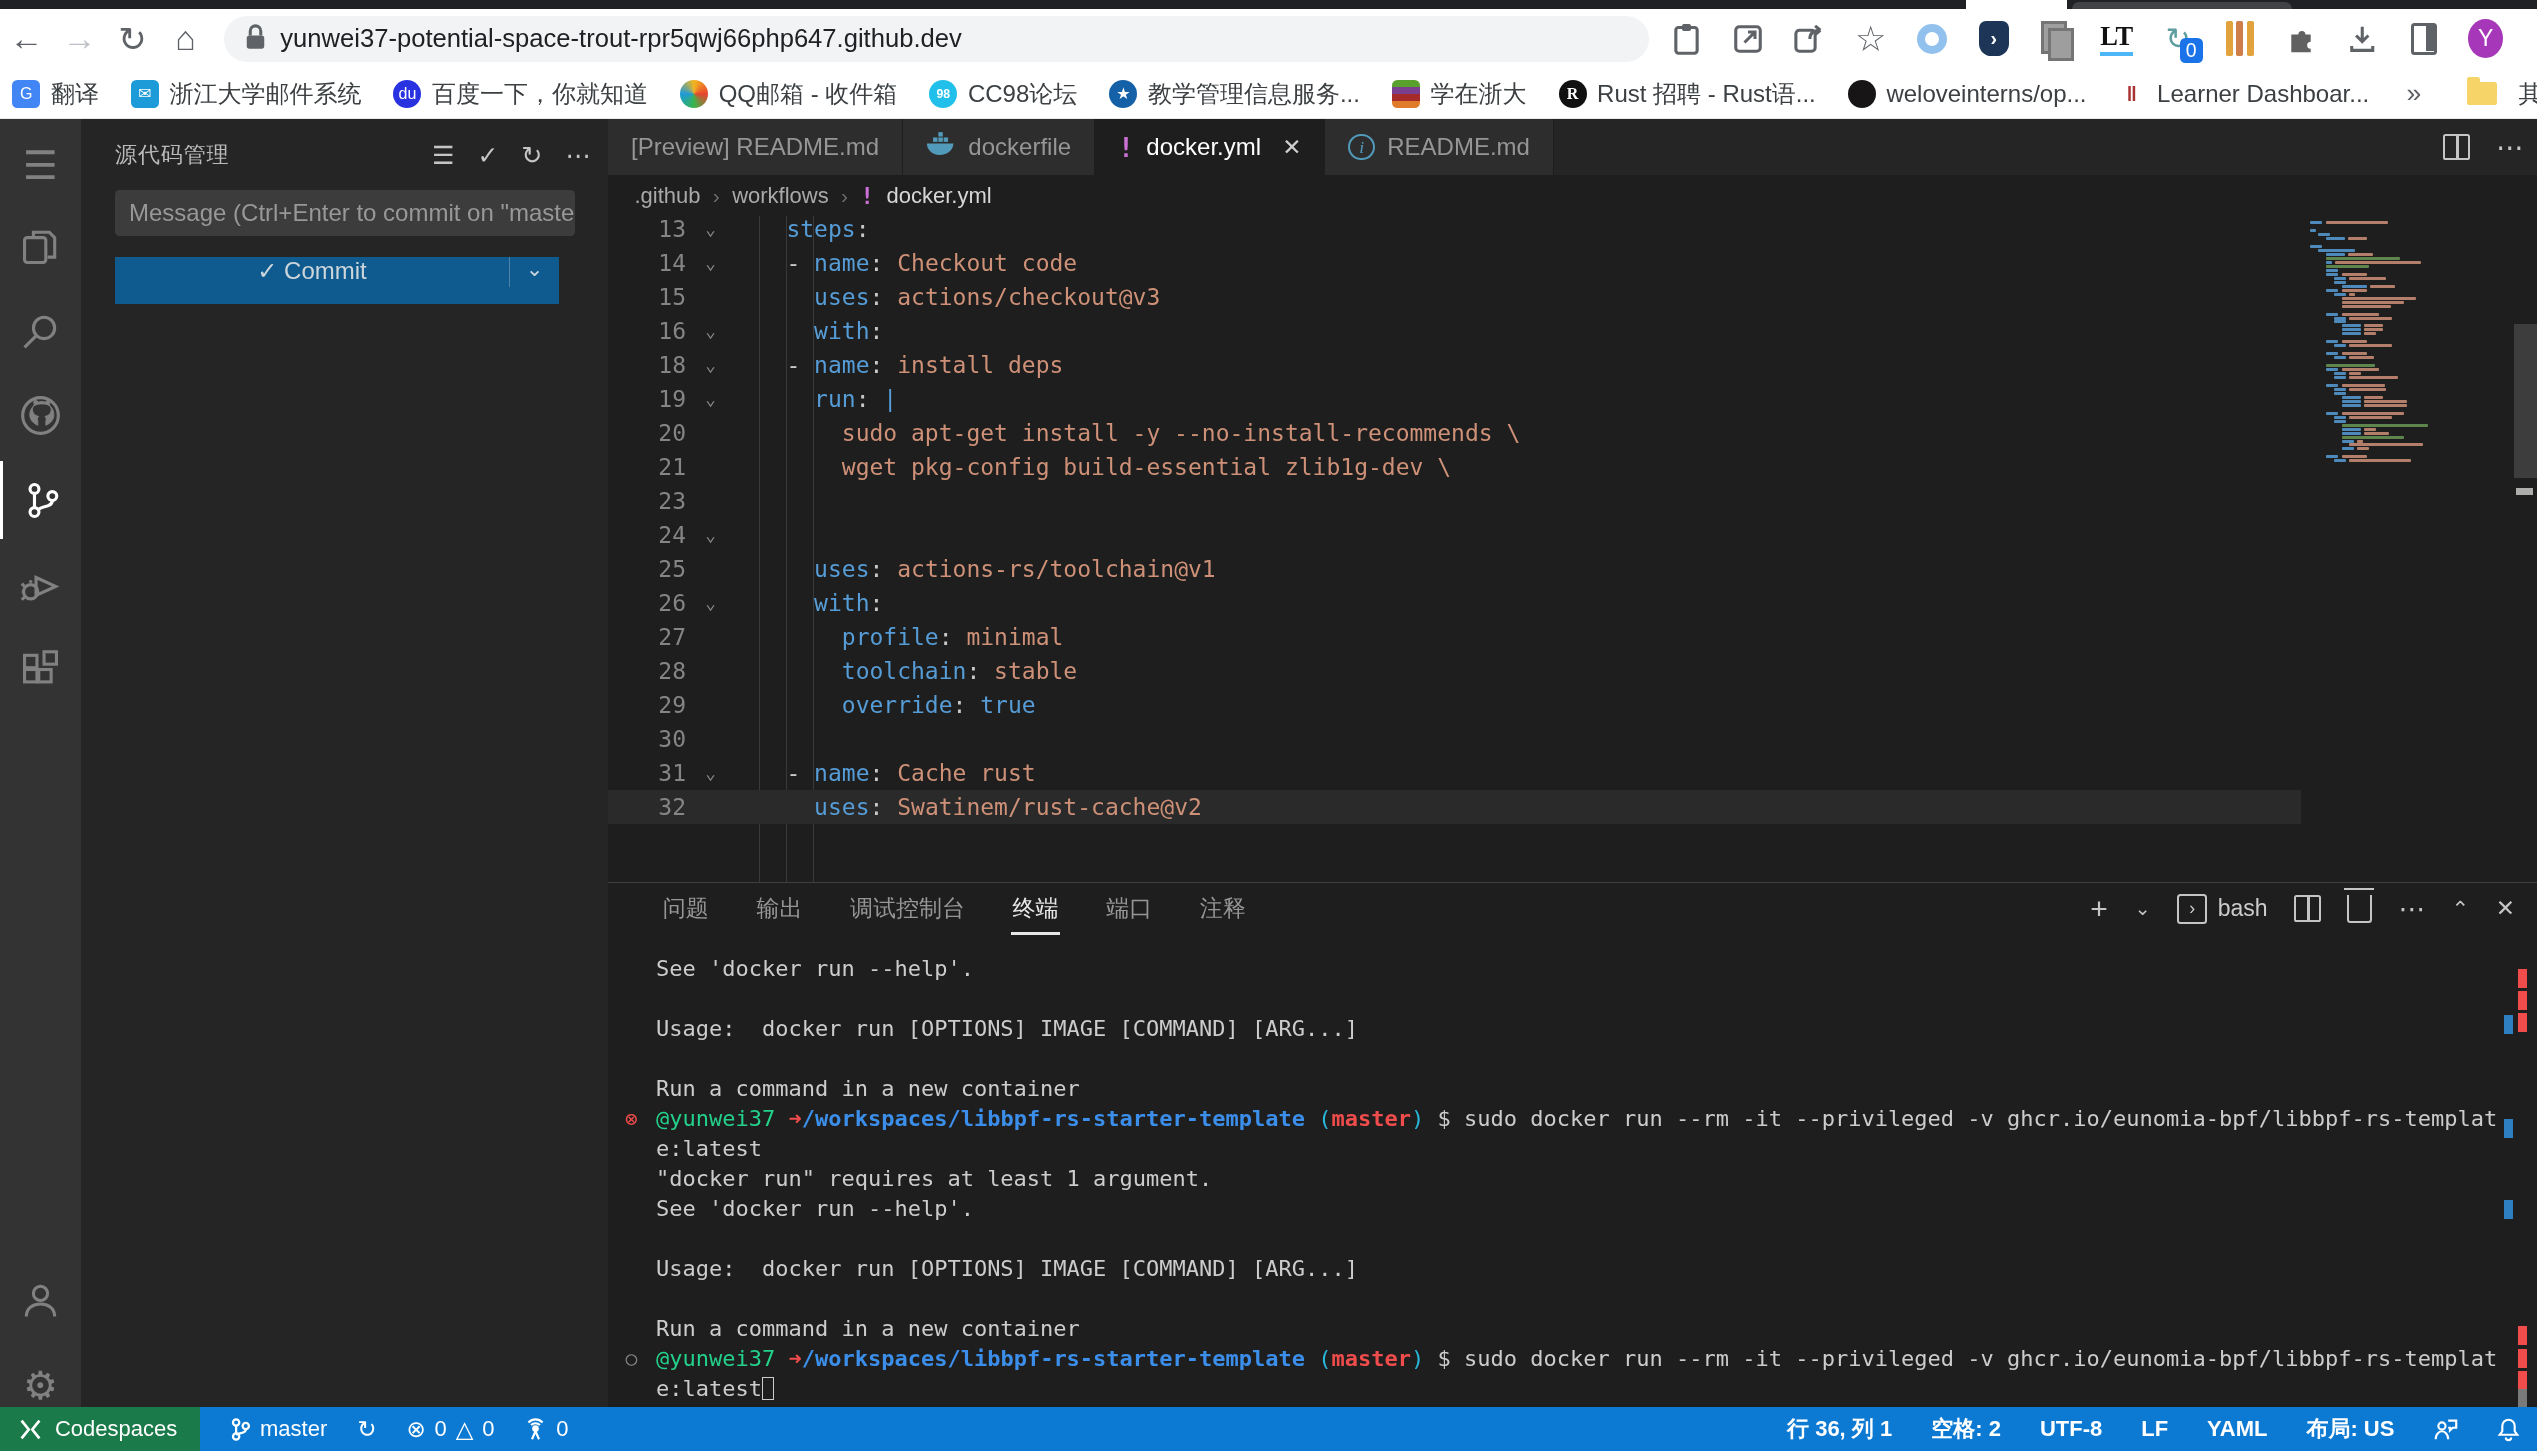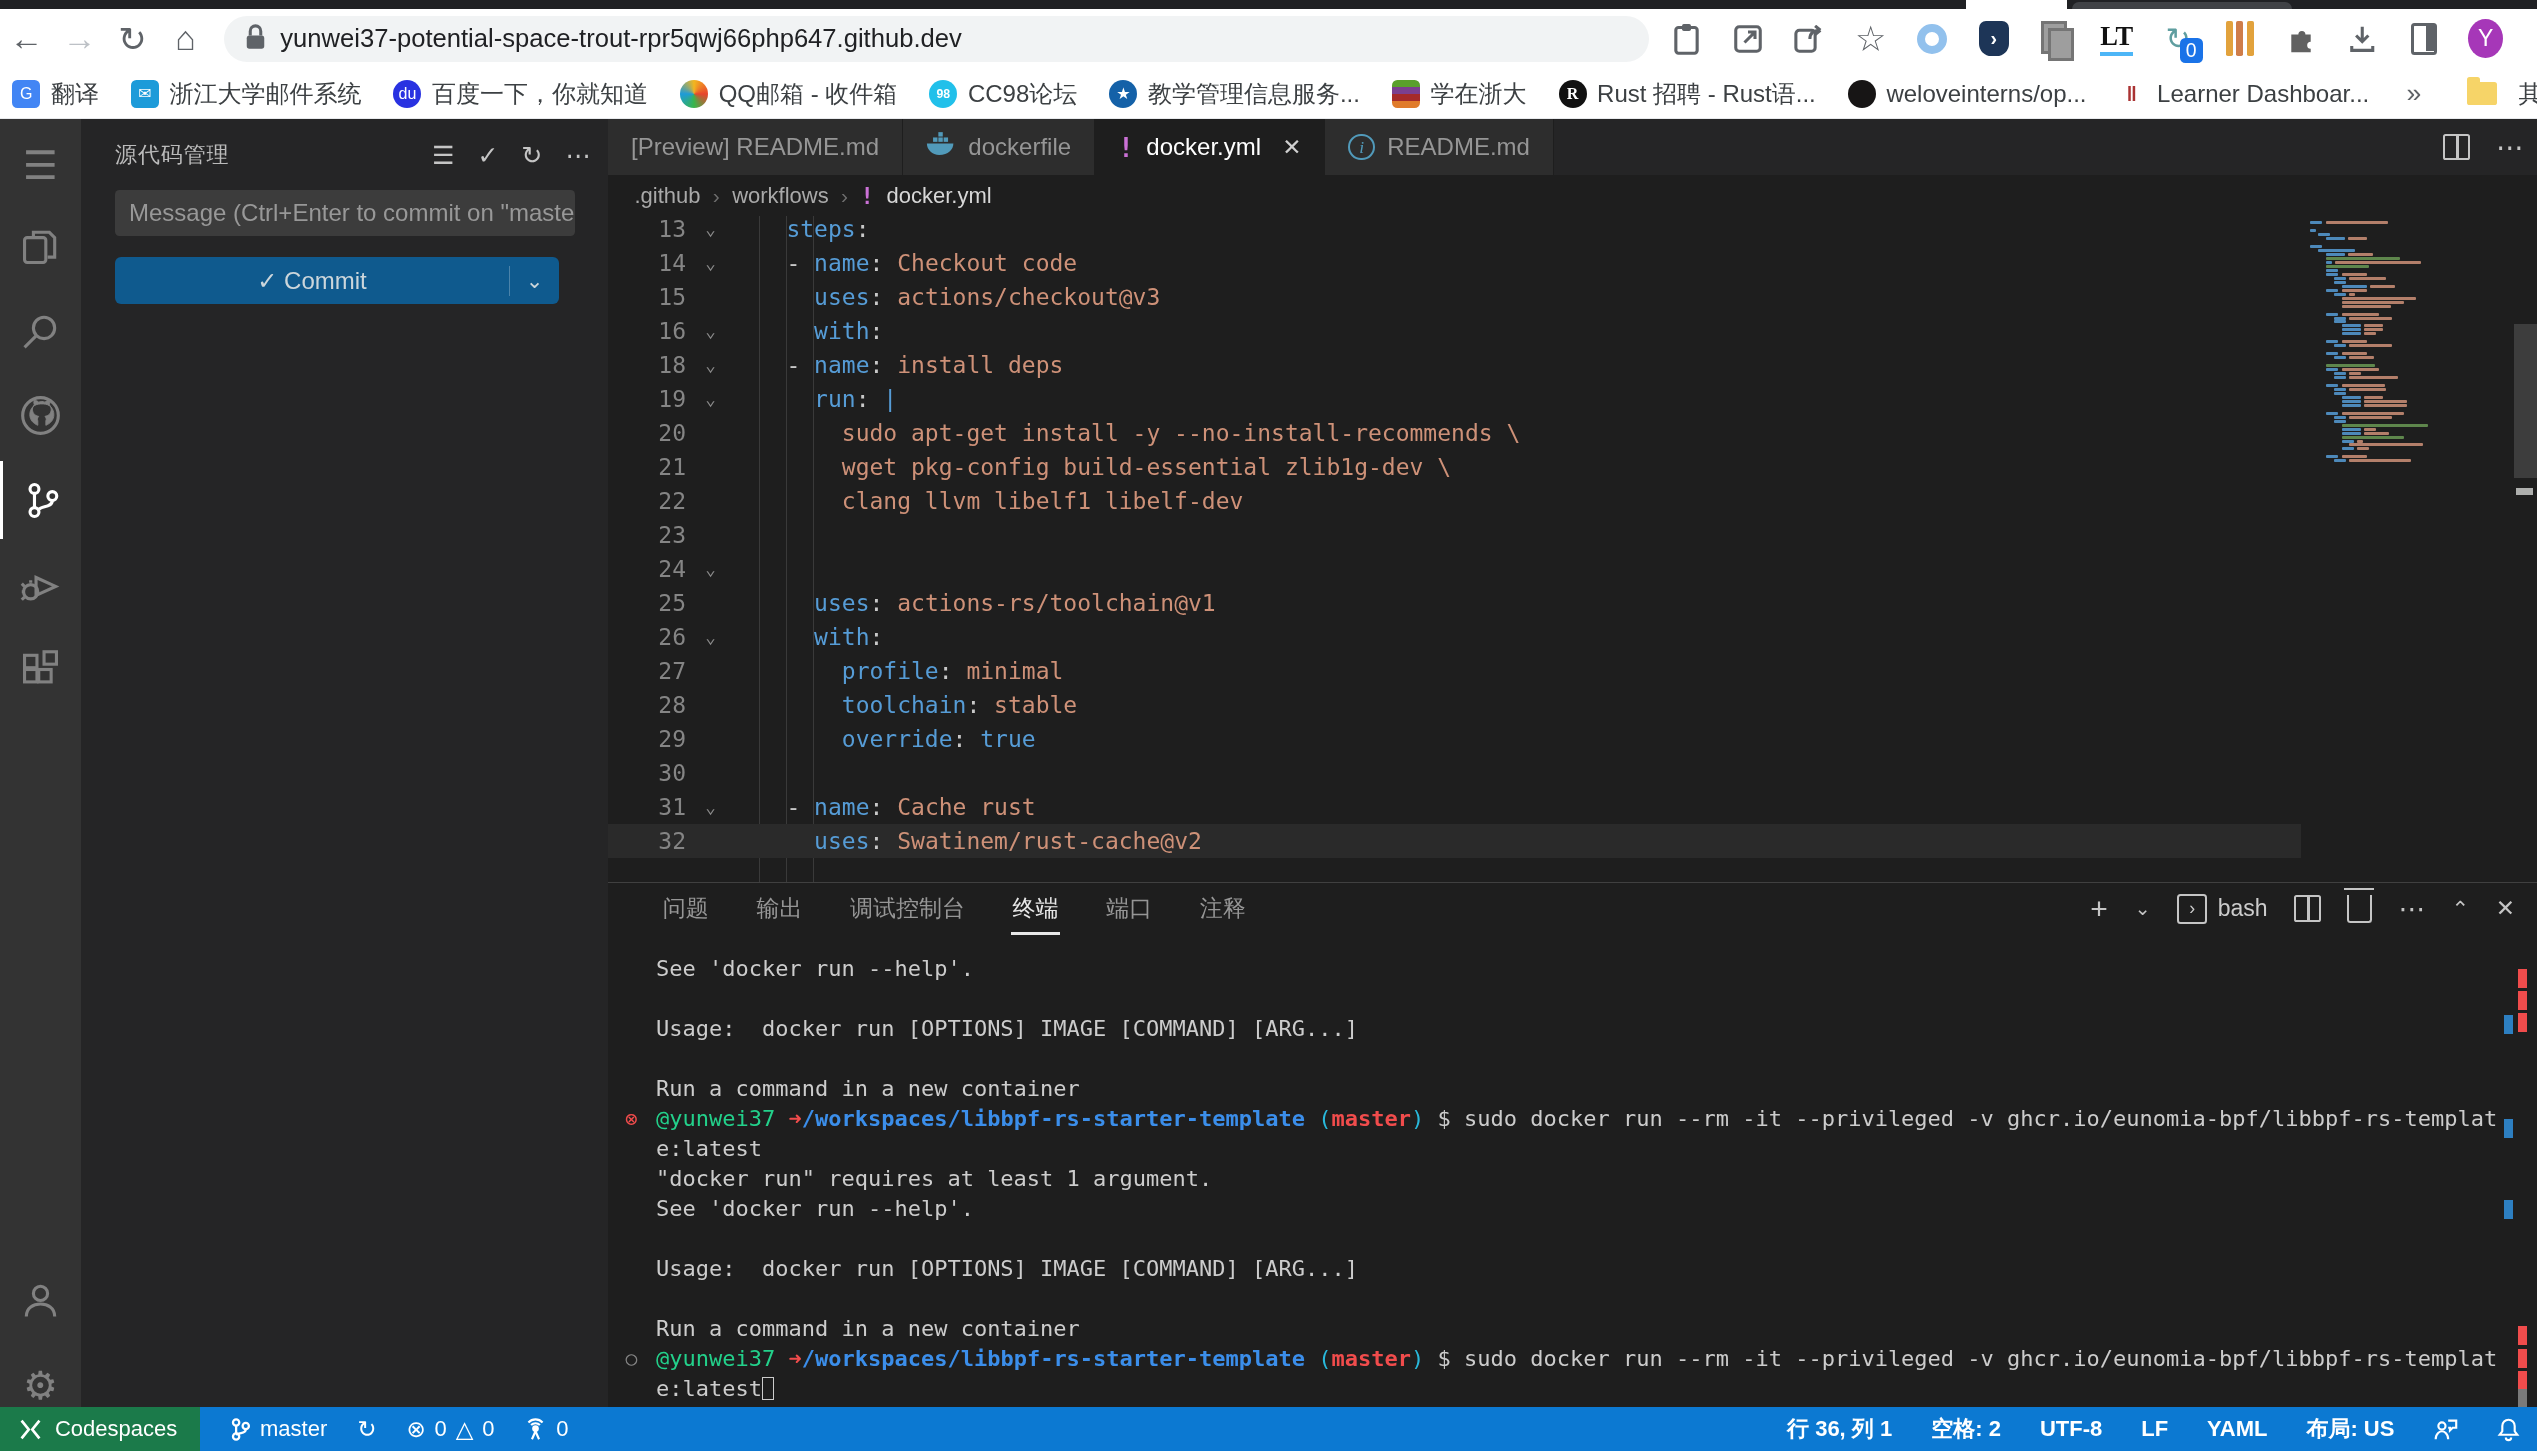--- a/index.html
+++ b/index.html
@@ -64,22 +64,22 @@
     color:#818181; font-size:39px; }
   .act svg { stroke:#818181; }
   .act.active svg { stroke:#ffffff; }
   .act.active { border-left:3.5px solid #ffffff; color:#ffffff; }
   #sidebar { width:527px; background:#252526; flex:0 0 auto; position:relative; }
   #scm-header { display:flex; align-items:center; padding:21px 17.6px 0 34px; color:#bbbbbb; font-size:22px; }
   #scm-title { flex:1 1 auto; letter-spacing:0.9px; }
   .scm-ic { color:#c5c5c5; font-size:25px; margin-left:23px; }
   #scm-msg { position:absolute; left:34px; top:71px; width:460px; height:46px; background:#3c3c3c; border-radius:4.4px;
     display:flex; align-items:center; padding:0 14px; color:#989898; font-size:24px; white-space:nowrap; overflow:hidden; }
-  #commit-btn { position:absolute; left:34px; top:138px; width:444px; height:47px; background:#0f5a8e; border-radius:6px;
-    display:flex; align-items:center; color:#ccd6db; font-size:24px; }
+  #commit-btn { position:absolute; left:34px; top:138px; width:444px; height:47px; background:#0f5a8e; border-radius:0;
+    display:flex; align-items:flex-start; color:#ccd6db; font-size:24px; }
   #commit-main { flex:1 1 auto; text-align:center; }
   #commit-sep { width:0.9px; height:30px; background:rgba(255,255,255,.25); }
   #commit-drop { width:49px; text-align:center; font-size:21px; color:#ccd6db; }
 
   #editor-col { flex:1 1 auto; display:flex; flex-direction:column; min-width:0; }
   #tabbar { height:56px; background:#252526; display:flex; flex:0 0 auto; position:relative; }
   .tab { display:flex; align-items:center; gap:12.3px; padding:8px 23px; background:#2d2d2d; border-right:0.9px solid #1e1e1e;
     color:#969696; font-size:24px; white-space:nowrap; }
   .tab.active { background:#1e1e1e; color:#ffffff; }
   .tab .close { font-size:23px; margin-left:8.8px; color:#d0d0d0; }
@@ -396,21 +396,20 @@
       <div class="iguide" style="left:205px;"></div>
       <div id="code-lines">
             <div class="cl"><span class="num">13</span><span class="fold">⌄</span><span class="src"><span class="c-p">    </span><span class="c-k">steps</span><span class="c-p">:</span></span></div>
             <div class="cl"><span class="num">14</span><span class="fold">⌄</span><span class="src"><span class="c-p">    - </span><span class="c-k">name</span><span class="c-p">: </span><span class="c-s">Checkout code</span></span></div>
             <div class="cl"><span class="num">15</span><span class="src"><span class="c-p">      </span><span class="c-k">uses</span><span class="c-p">: </span><span class="c-s">actions/checkout@v3</span></span></div>
             <div class="cl"><span class="num">16</span><span class="fold">⌄</span><span class="src"><span class="c-p">      </span><span class="c-k">with</span><span class="c-p">:</span></span></div>
             <div class="cl"><span class="num">18</span><span class="fold">⌄</span><span class="src"><span class="c-p">    - </span><span class="c-k">name</span><span class="c-p">: </span><span class="c-s">install deps</span></span></div>
             <div class="cl"><span class="num">19</span><span class="fold">⌄</span><span class="src"><span class="c-p">      </span><span class="c-k">run</span><span class="c-p">: </span><span class="c-k">|</span></span></div>
             <div class="cl"><span class="num">20</span><span class="src"><span class="c-p">        </span><span class="c-s">sudo apt-get install -y --no-install-recommends \</span></span></div>
             <div class="cl"><span class="num">21</span><span class="src"><span class="c-p">        </span><span class="c-s">wget pkg-config build-essential zlib1g-dev \</span></span></div>
-            <div class="cl"><span class="num">22</span><span class="src"><span class="c-p">        </span><span class="c-s">clang llvm libelf1 libelf-dev</span></span></div>
             <div class="cl"><span class="num">23</span><span class="src"></span></div>
             <div class="cl"><span class="num">24</span><span class="fold">⌄</span></div>
             <div class="cl"><span class="num">25</span><span class="src"><span class="c-p">      </span><span class="c-k">uses</span><span class="c-p">: </span><span class="c-s">actions-rs/toolchain@v1</span></span></div>
             <div class="cl"><span class="num">26</span><span class="fold">⌄</span><span class="src"><span class="c-p">      </span><span class="c-k">with</span><span class="c-p">:</span></span></div>
             <div class="cl"><span class="num">27</span><span class="src"><span class="c-p">        </span><span class="c-k">profile</span><span class="c-p">: </span><span class="c-s">minimal</span></span></div>
             <div class="cl"><span class="num">28</span><span class="src"><span class="c-p">        </span><span class="c-k">toolchain</span><span class="c-p">: </span><span class="c-s">stable</span></span></div>
             <div class="cl"><span class="num">29</span><span class="src"><span class="c-p">        </span><span class="c-k">override</span><span class="c-p">: </span><span class="c-k">true</span></span></div>
             <div class="cl"><span class="num">30</span><span class="src"></span></div>
             <div class="cl"><span class="num">31</span><span class="fold">⌄</span><span class="src"><span class="c-p">    - </span><span class="c-k">name</span><span class="c-p">: </span><span class="c-s">Cache rust</span></span></div>
             <div class="cl hl"><span class="num">32</span><span class="src"><span class="c-p">      </span><span class="c-k">uses</span><span class="c-p">: </span><span class="c-s">Swatinem/rust-cache@v2</span></span></div>

